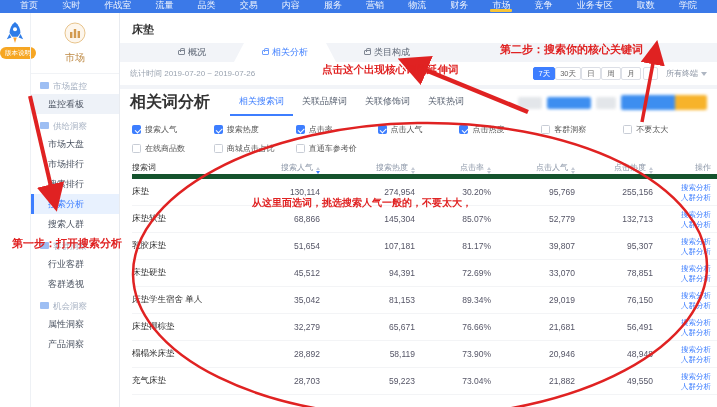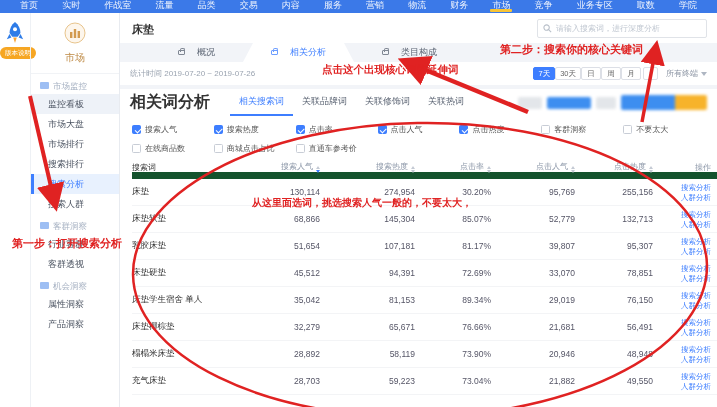--- a/index.html
+++ b/index.html
@@ -32,21 +32,21 @@
   
   .main{position:absolute;left:120px;top:13px;right:0;bottom:0;background:#F2F4F8;z-index:3;
     display:flex;flex-direction:column}
   .page-head{height:30px;background:#fff;position:relative;flex:none}
   .page-title{position:absolute;left:12px;top:9px;font-size:11px;font-weight:bold;color:#333}
   .search-box{position:absolute;right:10px;top:6px;width:170px;height:19px;border:1px solid #E0E3E8;
     border-radius:2px;display:flex;align-items:center;padding:0 5px;background:#fff}
   .search-box input{border:none;outline:none;flex:1;font-size:8px;color:#666;margin-left:4px;background:transparent}
   .search-box input::placeholder{color:#BFC6D0}
   .tab-strip{height:19px;background:#F2F4F8;display:flex;padding-left:30px;flex:none}
-  .tab{display:flex;align-items:center;gap:12px;padding:0 28px;font-size:9px;color:#5A6372;cursor:pointer}
+  .tab{display:flex;align-items:center;gap:3px;padding:0 28px;font-size:9px;color:#5A6372;cursor:pointer}
   .tab.active{background:#fff;color:#3D7EFF;clip-path:polygon(10px 0,calc(100% - 10px) 0,100% 100%,0 100%)}
   .lock-icon{width:7px;height:5px;border:1px solid currentColor;border-radius:1px;position:relative;opacity:.75}
   .lock-icon::before{content:"";position:absolute;top:-3px;left:1px;width:3px;height:3px;
     border:1px solid currentColor;border-bottom:none;border-radius:2px 2px 0 0}
   .toolbar{height:23px;background:#fff;display:flex;align-items:center;padding:0 10px;flex:none}
   .stats-time{font-size:8px;color:#9AA3B0}
   .toolbar-right{margin-left:auto;display:flex;align-items:center;gap:0}
   .dbtn{min-width:20px;padding:0 4px;height:13px;line-height:11px;border:1px solid #DCDFE6;border-radius:2px;
     font-size:7.5px;color:#666;background:#fff;text-align:center;cursor:pointer}
   .dbtn.active{background:#3D7EFF;border-color:#3D7EFF;color:#fff}
@@ -72,21 +72,21 @@
   .metrics{display:grid;grid-template-columns:repeat(7,1fr);row-gap:8px;padding:8px 12px 7px;
     font-size:8px;color:#555}
   .metric{display:flex;align-items:center;gap:4px;cursor:pointer;white-space:nowrap}
   .cb{width:9px;height:9px;border:1px solid #C8CDD6;border-radius:1.5px;background:#fff;position:relative;flex:none}
   .cb.on{background:#3D7EFF;border-color:#3D7EFF}
   .cb.on::after{content:"";position:absolute;left:1.5px;top:2px;width:5px;height:2.5px;
     border-left:1.3px solid #fff;border-bottom:1.3px solid #fff;transform:rotate(-45deg)}
   
   .tbl{padding-left:12px}
   .thead,.trow{display:grid;grid-template-columns:100px 92px 95px 76px 84px 78px 1fr;align-items:center}
-  .thead{height:18px;font-size:8px;color:#8C97A8;border-bottom:7px solid #14532d}
+  .thead{height:18px;font-size:8px;color:#8C97A8;border-bottom:5px solid #14532d}
   .trow{height:27px;font-size:8.5px;color:#556;border-bottom:1px solid #F3F4F6}
   .num{text-align:right;padding-right:4px}
   .kw{color:#333;padding-right:4px}
   .ops{text-align:right;padding-right:6px}
   .trow .ops{display:flex;flex-direction:column;align-items:flex-end;justify-content:center;gap:1px}
   .lnk{color:#3D7EFF;font-size:7.5px;line-height:9px;text-decoration:none;cursor:pointer}
   .sort{display:inline-flex;flex-direction:column;gap:1px;margin-left:3px;vertical-align:0}
   .su{width:0;height:0;border-left:2.5px solid transparent;border-right:2.5px solid transparent;border-bottom:3px solid #C4CAD4}
   .sd{width:0;height:0;border-left:2.5px solid transparent;border-right:2.5px solid transparent;border-top:3px solid #C4CAD4}
   .sd.on{border-top-color:#3D7EFF}
@@ -162,20 +162,23 @@
     </div>
 
       <div class="side-entry section">
         <span class="folder-icon"></span><span>市场监控</span>
       </div>
 
       <div class="side-entry hl">
         <span>监控看板</span>
       </div>
 
+      <div class="side-entry section">
+        <span class="folder-icon"></span><span>供给洞察</span>
+      </div>
 
       <div class="side-entry">
         <span>市场大盘</span>
       </div>
 
       <div class="side-entry">
         <span>市场排行</span>
       </div>
 
 
@@ -214,27 +217,20 @@
       <div class="side-entry">
         <span>产品洞察</span>
       </div>
 
   </div>
 </div>
 
 <div class="main">
   <div class="page-head">
     <div class="page-title">床垫</div>
-    <div class="search-box">
-      <svg width="9" height="9" viewBox="0 0 10 10">
-        <circle cx="4" cy="4" r="3" fill="none" stroke="#B8BFC9" stroke-width="1.2"></circle>
-        <line x1="6.3" y1="6.3" x2="9" y2="9" stroke="#B8BFC9" stroke-width="1.2"></line>
-      </svg>
-      <input placeholder="请输入搜索词，进行深度分析" style="">
-    </div>
   </div>
 
   <div class="tab-strip">
 
       <div class="tab">
         <span class="lock-icon"></span>
         <span>概况</span>
       </div>
 
       <div class="tab active">

